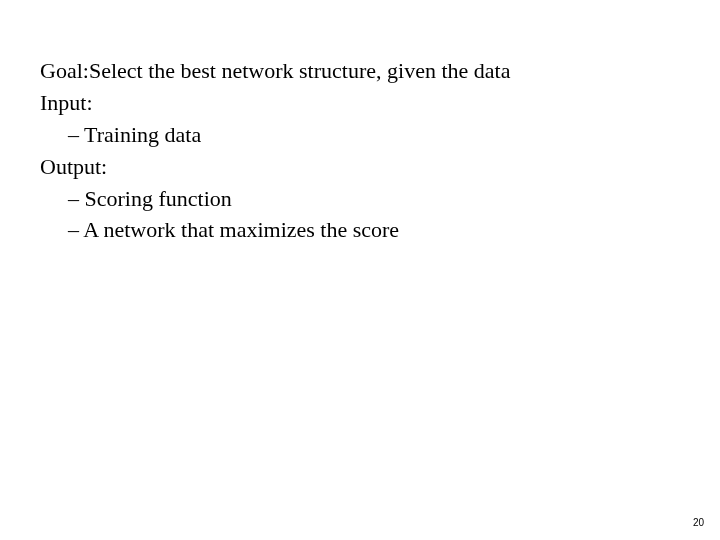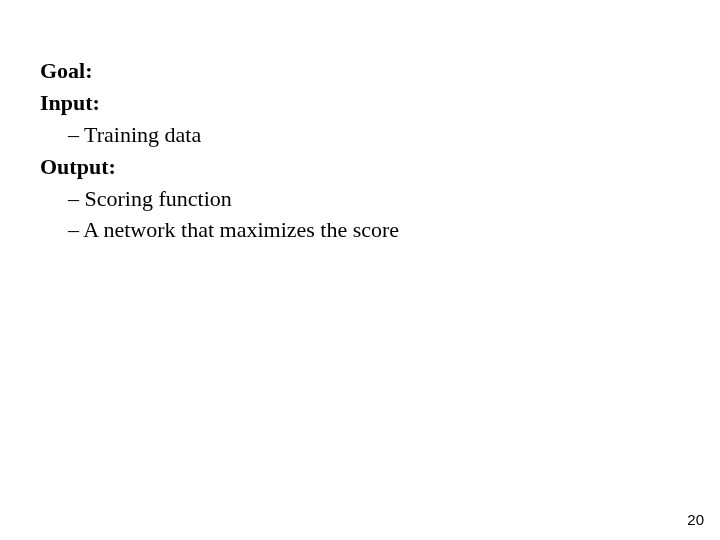--- a/index.html
+++ b/index.html
@@ -29,47 +29,48 @@
       margin-bottom: 38px;
     }
     .content {
       font-size: 22px;
       line-height: 1.45;
     }
     .line {
       display: flex;
     }
     .label {
-      font-weight: bold;
+      font-weight: normal;
     }
     .indent {
       padding-left: 28px;
     }
     .dash {
       display: inline-block;
       font-family: Liberation Serif, serif;
     }
     .page-number {
       position: absolute;
       bottom: 12px;
       right: 16px;
-      font-size: 15px;
+      font-size: 10px;
       font-family: Arial, Helvetica, sans-serif;
       color: #000000;
     }
   </style>
 </head>
 <body>
 
 <div class="slide">
 
   <div class="content">
 
     <div class="line">
       <span class="label">Goal:</span>
+      <span> Select the best network structure, given the data</span>
     </div>
 
     <div class="line">
       <span class="label">Input:</span>
     </div>
     <div class="line indent">
       <span class="dash">– Training data</span>
     </div>
     <div class="line">
       <span class="label">Output:</span>

